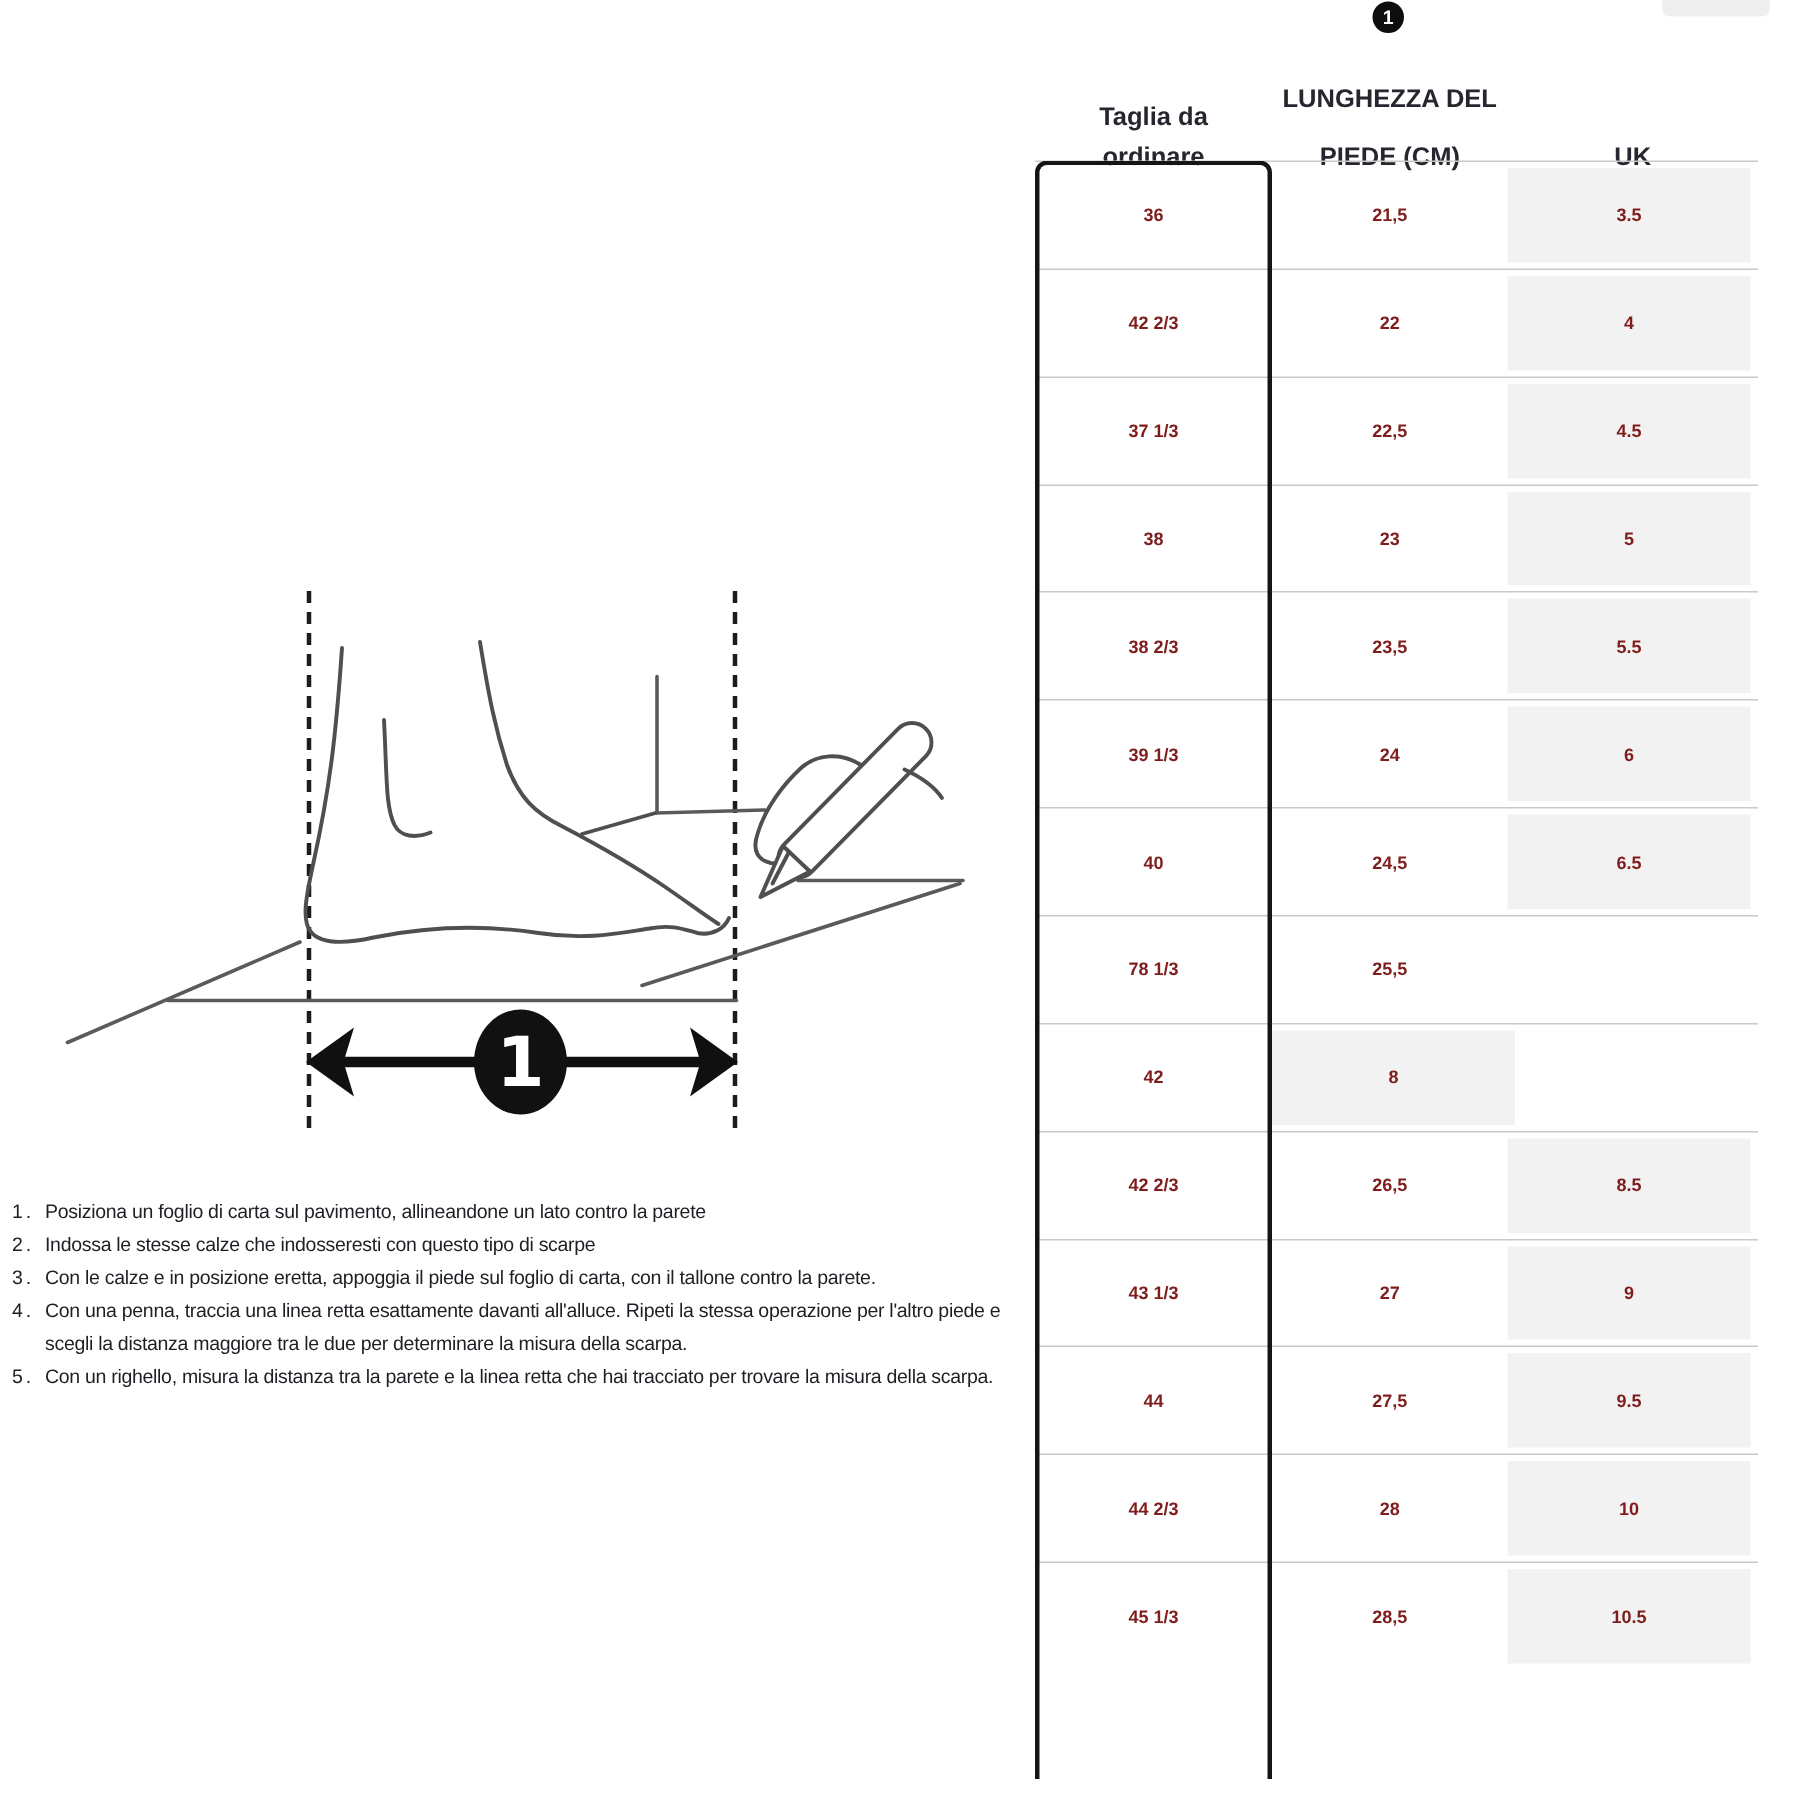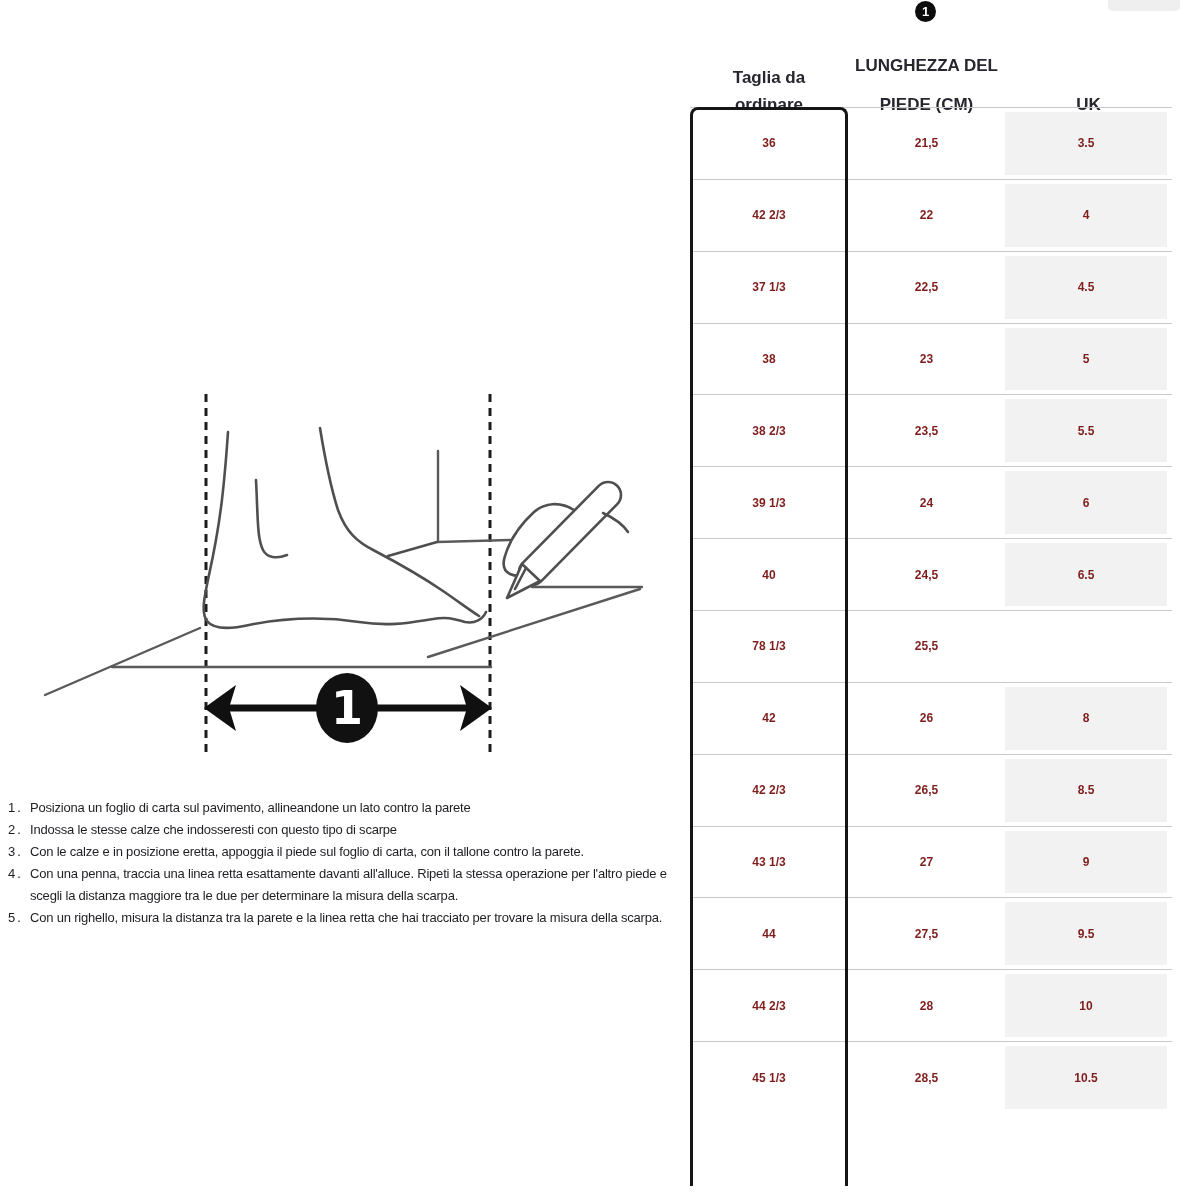--- a/index.html
+++ b/index.html
@@ -183,21 +183,20 @@
   </div>
 
 
   <div class="trow">
     <div class="tcell c1">78 1/3</div>
     <div class="tcell c2">25,5</div>
   </div>
 
   <div class="trow">
     <div class="tcell c1">42</div>
-    <div class="tcell c2">26</div>
     <div class="tcell c3">
       <span class="ukbg">8</span>
     </div>
   </div>
 
   <div class="trow">
     <div class="tcell c1">42 2/3</div>
     <div class="tcell c2">26,5</div>
     <div class="tcell c3">
       <span class="ukbg">8.5</span>

